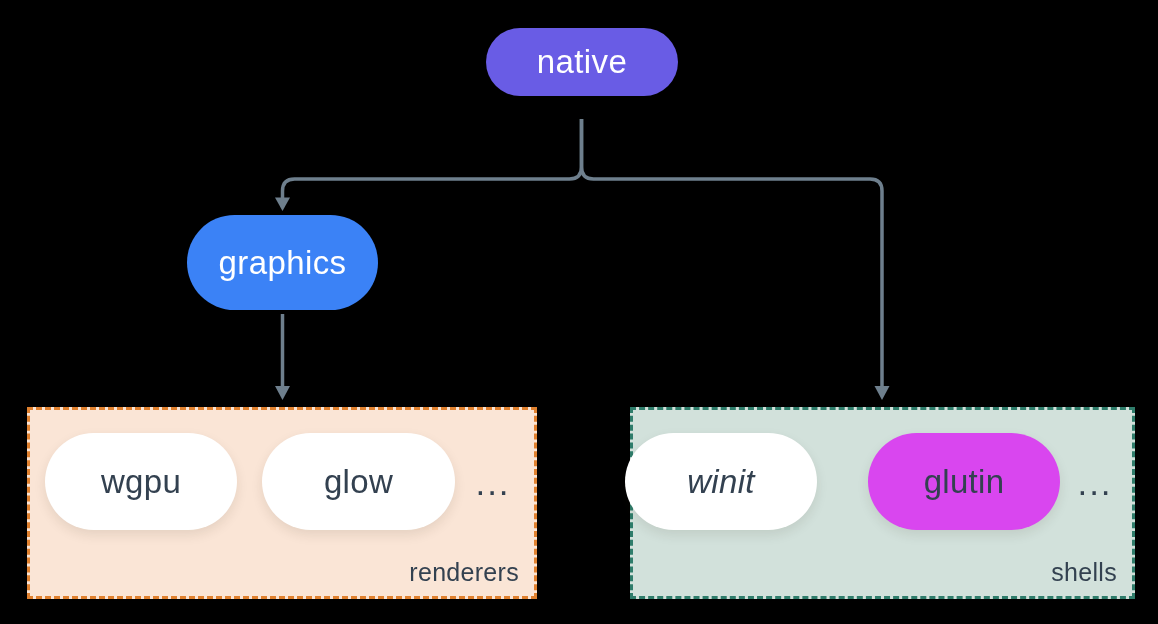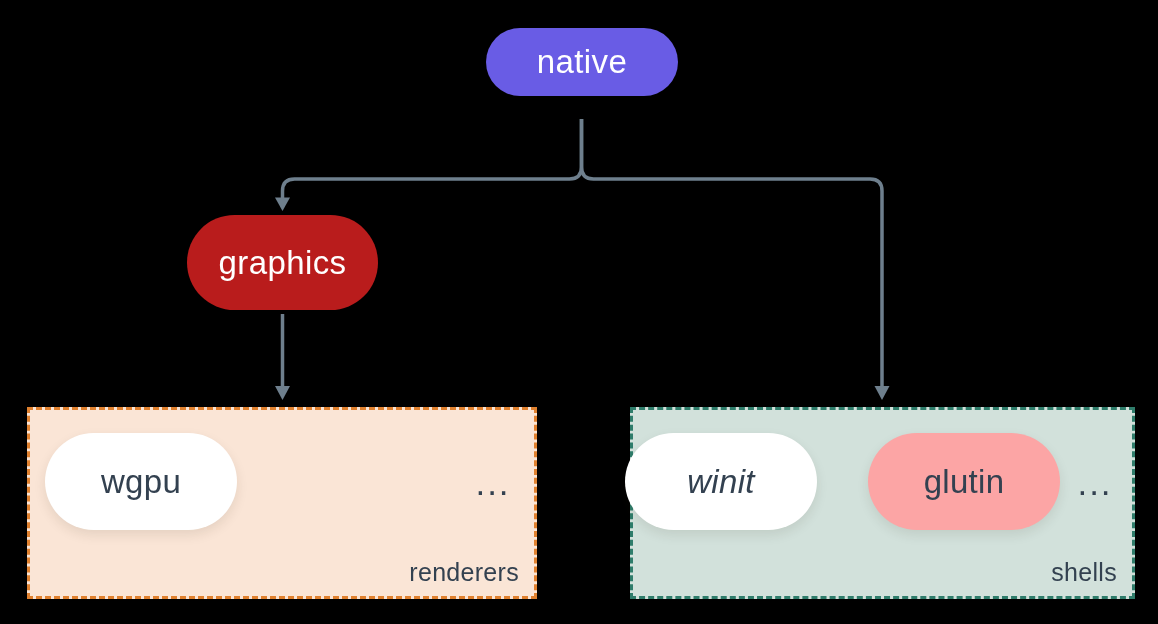--- a/index.html
+++ b/index.html
@@ -65,42 +65,45 @@
     <path class="edge" d="M 581.5 119 L 581.5 167 Q 581.5 179 593.5 179 L 870 179 Q 882 179 882 191 L 882 387"></path>
     <polygon class="arrowhead" points="874.5,386 889.5,386 882,400"></polygon>
     <path class="edge" d="M 282.5 314 L 282.5 387"></path>
     <polygon class="arrowhead" points="275,386 290,386 282.5,400"></polygon>
   </svg>
 
   <div class="node node-native" style="background-color: rgb(105, 92, 229); color: rgb(255, 255, 255);">
     <span>native</span>
   </div>
 
-  <div class="node node-graphics" style="background-color: #b91c1c; color: rgb(255, 255, 255);">
+  <div class="node node-graphics" style="background-color: #3b82f6; color: rgb(255, 255, 255);">
     <span>graphics</span>
   </div>
 
   <div class="group group-renderers" style="background-color: rgb(250, 229, 214); border-color: rgb(224, 129, 47);">
     <span class="group-label" style="color: rgb(51, 65, 80);">renderers</span>
   </div>
 
   <div class="group group-shells" style="background-color: rgb(210, 225, 219); border-color: rgb(47, 125, 107);">
     <span class="group-label" style="color: rgb(51, 65, 80); margin-top: 28px;">shells</span>
   </div>
 
   <div class="pill pill-wgpu" style="background-color: rgb(255, 255, 255); color: rgb(51, 65, 80);">
     <span>wgpu</span>
   </div>
 
+  <div class="pill pill-glow" style="background-color: rgb(255, 255, 255); color: rgb(51, 65, 80);">
+    <span>glow</span>
+  </div>
 
   <span class="ellipsis ellipsis-renderers" style="color: rgb(51, 65, 80);">...</span>
 
   <div class="pill pill-winit" style="background-color: rgb(255, 255, 255); color: rgb(51, 65, 80);">
     <span>winit</span>
   </div>
 
-  <div class="pill pill-glutin" style="background-color: #fca5a5; color: rgb(51, 65, 80);">
+  <div class="pill pill-glutin" style="background-color: #d946ef; color: rgb(51, 65, 80);">
     <span>glutin</span>
   </div>
 
   <span class="ellipsis ellipsis-shells" style="color: rgb(51, 65, 80);">...</span>
 
 </div>
 
 </body></html>

